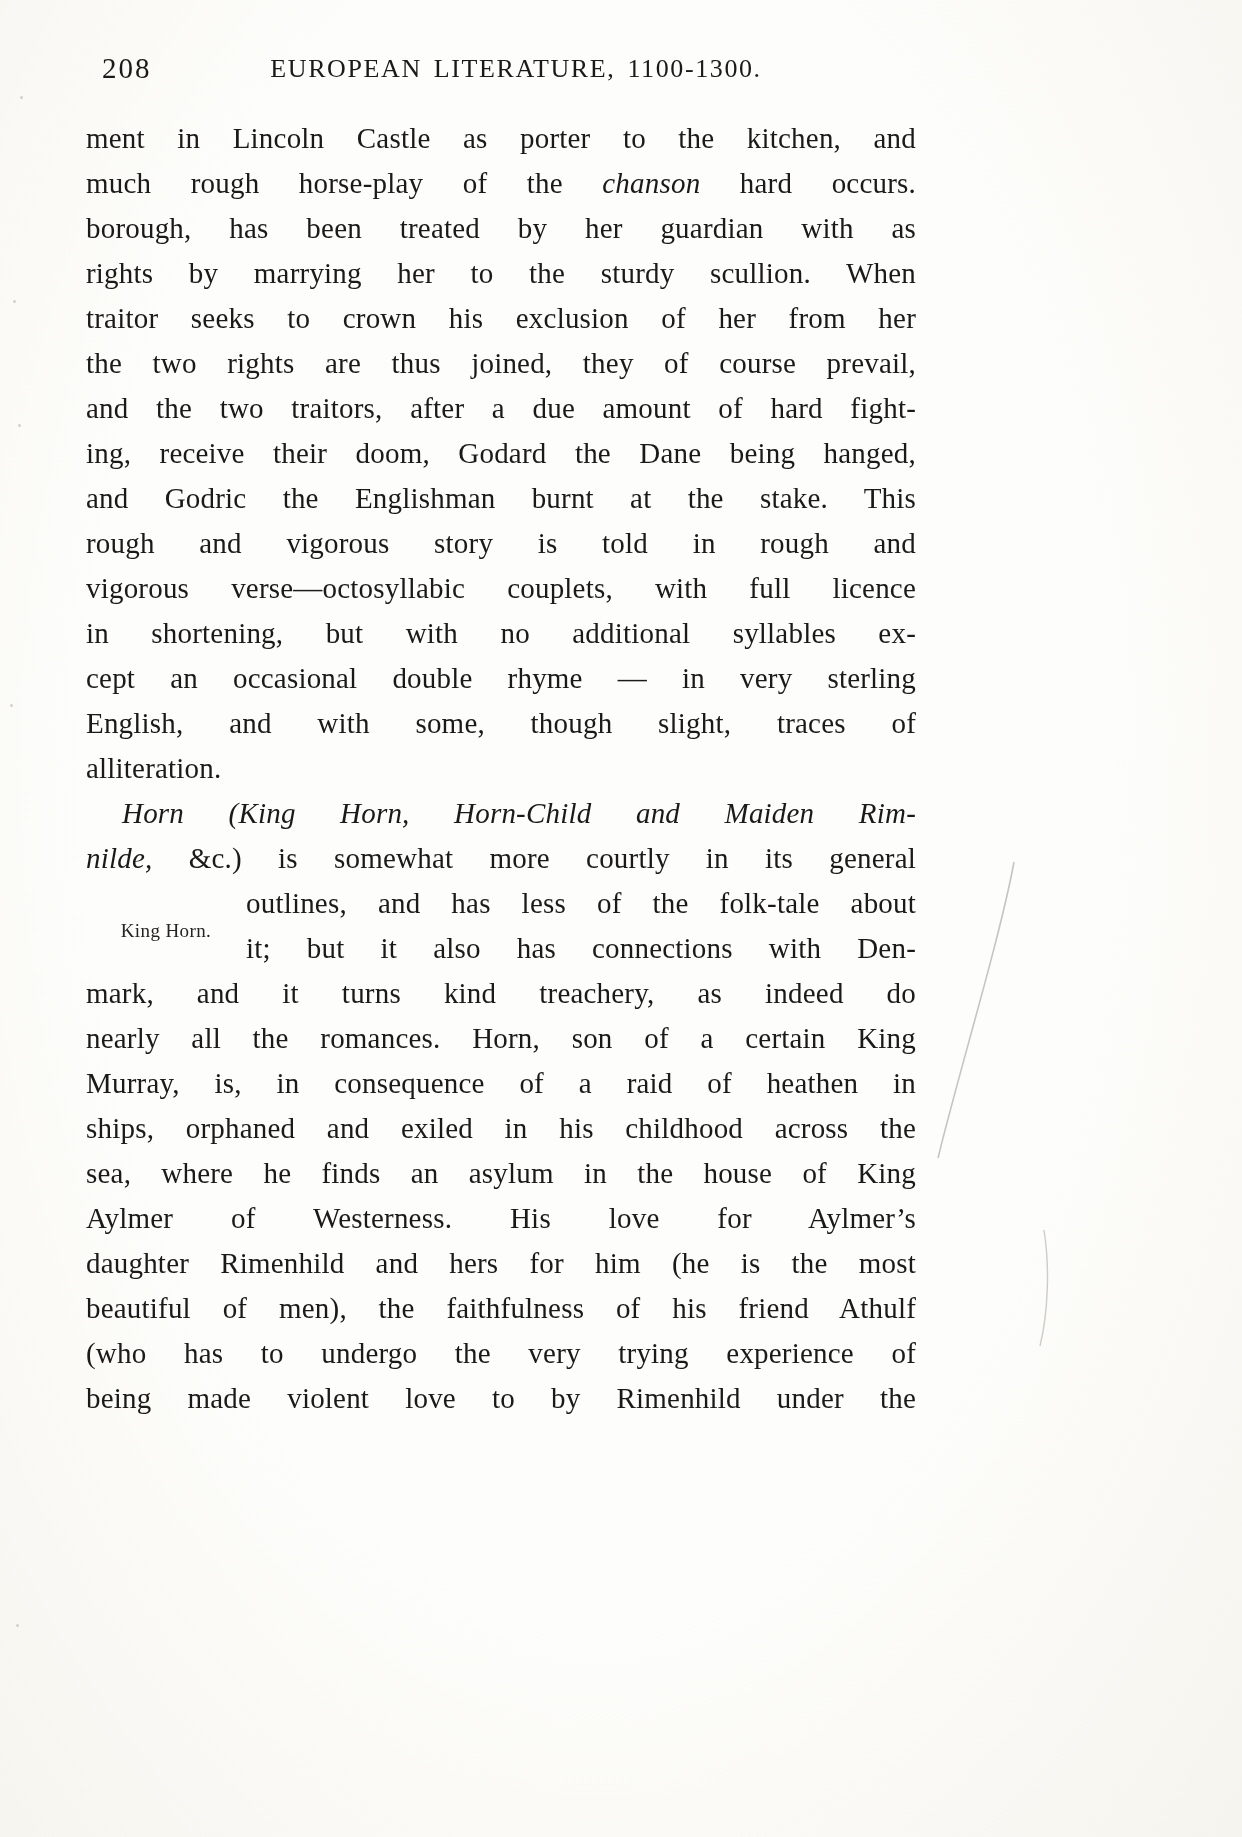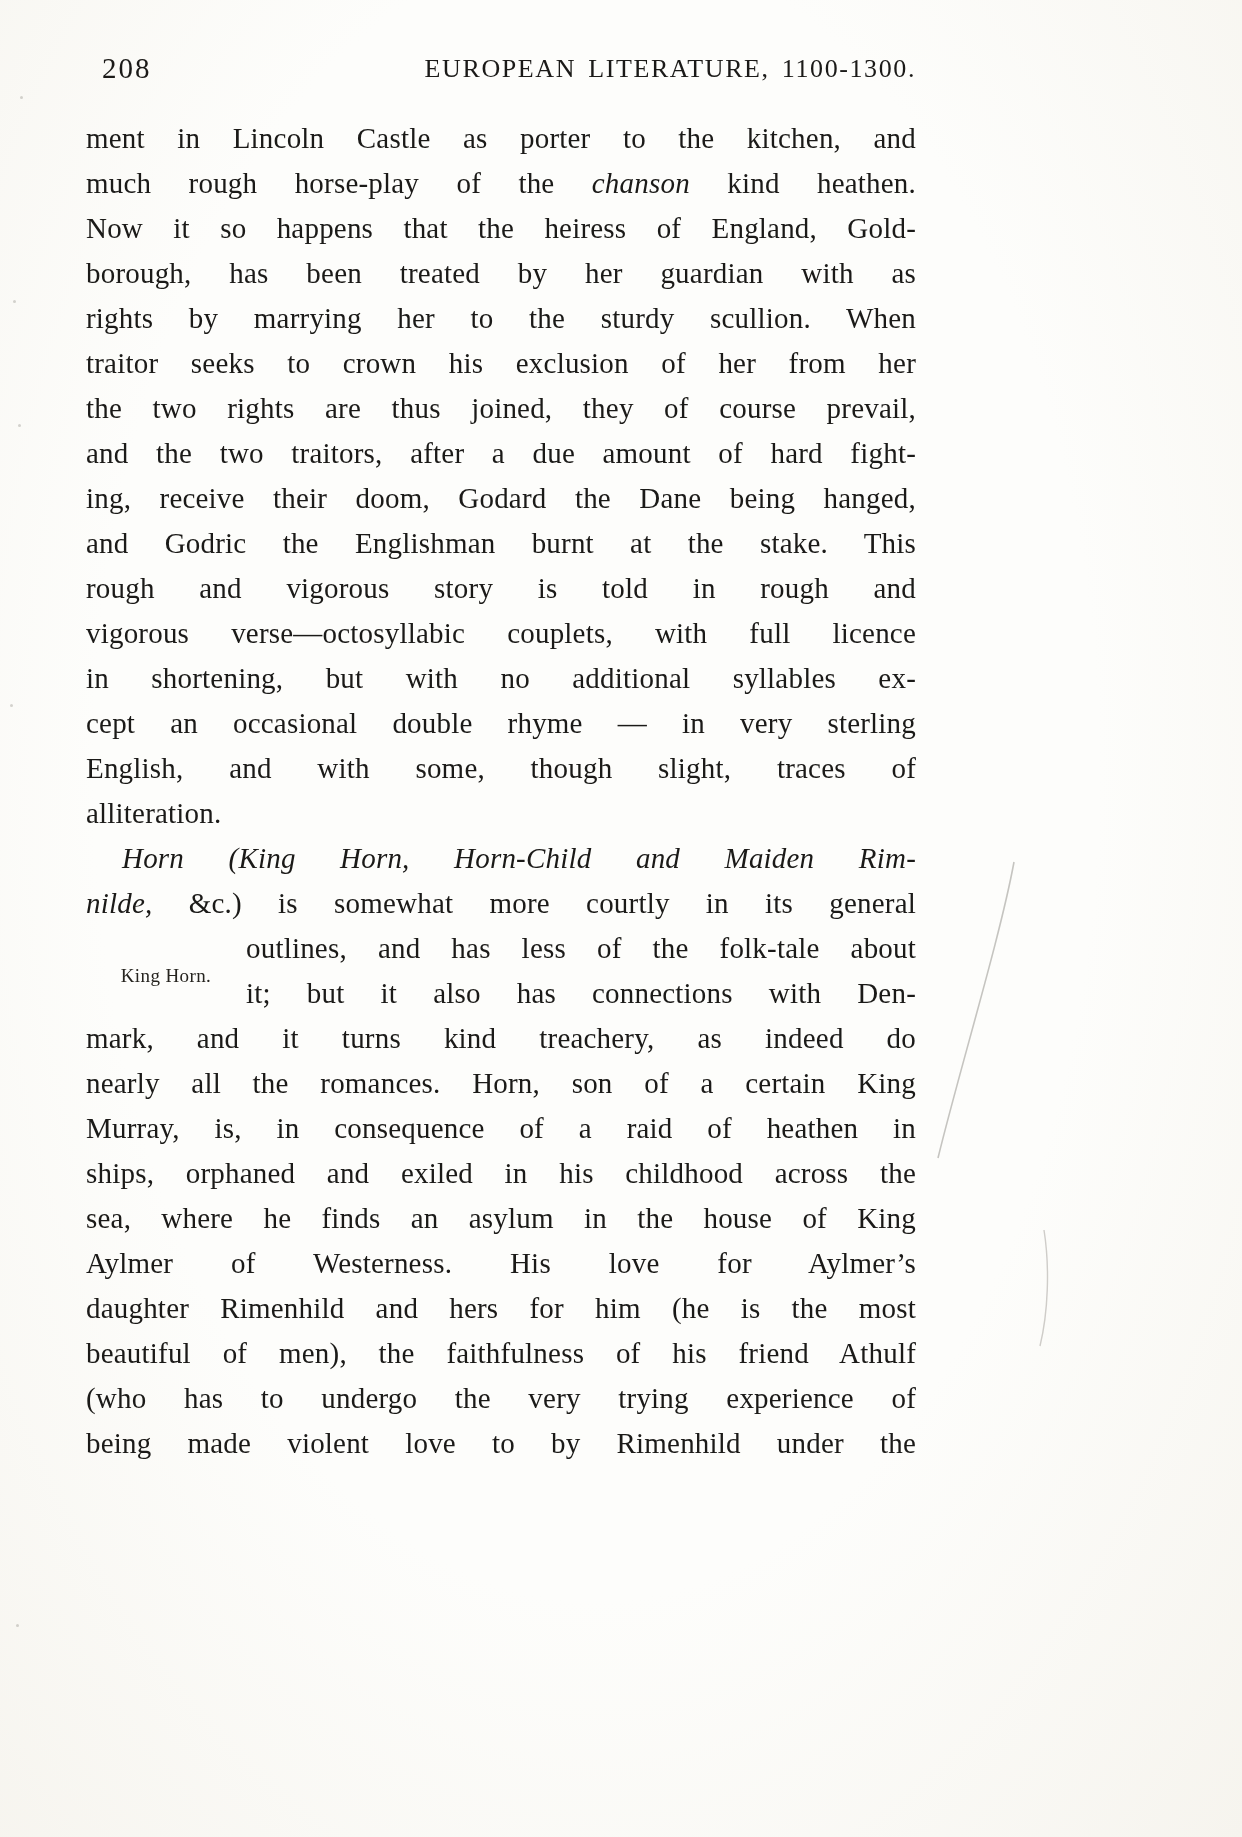--- a/index.html
+++ b/index.html
@@ -29,21 +29,21 @@
     height: 66px;
   }
   .pagenum {
     position: absolute;
     left: 16px;
     top: 2px;
     font-size: 29px;
     letter-spacing: 2px;
   }
   .title {
-    text-align: right;
+    text-align: center;
     padding-top: 4px;
     padding-left: 30px;
     font-size: 26px;
     letter-spacing: 1.6px;
     word-spacing: 4px;
   }
   .text-block {
     font-size: 29px;
     line-height: 45px;
     letter-spacing: 0.2px;
@@ -84,22 +84,21 @@
   <div class="content">
 
     <div class="runhead">
       <span class="pagenum">208</span>
       <div class="title">EUROPEAN LITERATURE, 1100-1300.</div>
     </div>
 
     <div class="text-block" id="text-block">
         <div class="paragraph">
           <div class="line"><span>ment in Lincoln Castle as porter to the kitchen, and</span></div>
-          <div class="line"><span>much rough horse-play of the </span><span class="it">chanson</span><span> kind heathen.</span></div>
-          <div class="line"><span>Now it so happens that the heiress of England, Gold-</span></div>
+          <div class="line"><span>much rough horse-play of the </span><span class="it">chanson</span><span> hard occurs.</span></div>
           <div class="line"><span>borough, has been treated by her guardian with as</span></div>
           <div class="line"><span>rights by marrying her to the sturdy scullion. When</span></div>
           <div class="line"><span>traitor seeks to crown his exclusion of her from her</span></div>
           <div class="line"><span>the two rights are thus joined, they of course prevail,</span></div>
           <div class="line"><span>and the two traitors, after a due amount of hard fight-</span></div>
           <div class="line"><span>ing, receive their doom, Godard the Dane being hanged,</span></div>
           <div class="line"><span>and Godric the Englishman burnt at the stake. This</span></div>
           <div class="line"><span>rough and vigorous story is told in rough and</span></div>
           <div class="line"><span>vigorous verse—octosyllabic couplets, with full licence</span></div>
           <div class="line"><span>in shortening, but with no additional syllables ex-</span></div>

